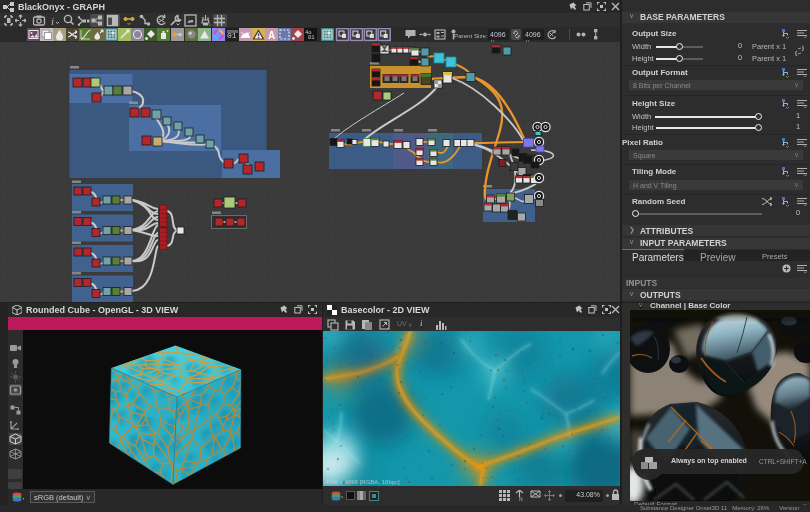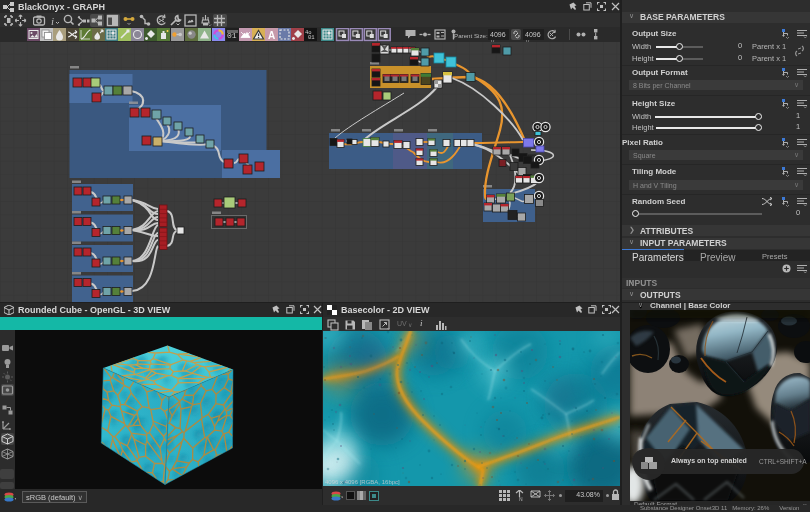--- a/index.html
+++ b/index.html
@@ -586,21 +586,21 @@
 <rect x="484" y="203" width="8" height="8" fill="#a8a8a8" stroke="#1d1d1d" stroke-width="0.8"></rect>
 <rect x="484" y="203" width="8" height="2.4" fill="#b5252c"></rect>
 <rect x="492.5" y="204" width="8" height="8" fill="#a8a8a8" stroke="#1d1d1d" stroke-width="0.8"></rect>
 <rect x="500.5" y="204" width="8" height="8" fill="#a8a8a8" stroke="#1d1d1d" stroke-width="0.8"></rect>
 <rect x="500.5" y="204" width="8" height="2.4" fill="#b5252c"></rect>
 <rect x="508" y="210.5" width="9" height="9" fill="#222" stroke="#1d1d1d" stroke-width="0.8"></rect>
 <rect x="517.5" y="213" width="8" height="8" fill="#a8a8a8" stroke="#1d1d1d" stroke-width="0.8"></rect>
 </svg>
 </div>
 
-<div class="abs" style="left:0;top:303px;width:322px;height:202px;background:#14b8a6">
+<div class="abs" style="left:8px;top:303px;width:322px;height:202px;background:#be185d">
   <div class="abs titlebar" style="left:0;top:0;width:322px;height:14px">
     <svg class="abs" style="left:4px;top:2px" width="10" height="10" viewBox="0 0 10 10">
           <path d="M5 0 L10 2.5 L10 7.5 L5 10 L0 7.5 L0 2.5 Z M0 2.5 L5 5 L10 2.5 M5 5 L5 10" fill="none" stroke="#c8c8c8" stroke-width="1"></path>
         </svg>
     <span class="abs" style="left:18px;top:2px">Rounded Cube - OpenGL - 3D VIEW</span>
         <svg style="position:absolute;left:271px;top:2px" width="9" height="9" viewBox="0 0 9 9">
           <path d="M5.5 0.5 L8.5 3.5 L6.5 4 L8 7 L7 8 L4.5 5.5 L3 7.5 L1.5 2.5 z" fill="#c0c0c0"></path>
         </svg>
         <svg style="position:absolute;left:286px;top:2px" width="9" height="9" viewBox="0 0 9 9">
           <rect x="0.8" y="2.5" width="5.5" height="5.5" fill="none" stroke="#c0c0c0" stroke-width="1"></rect>

